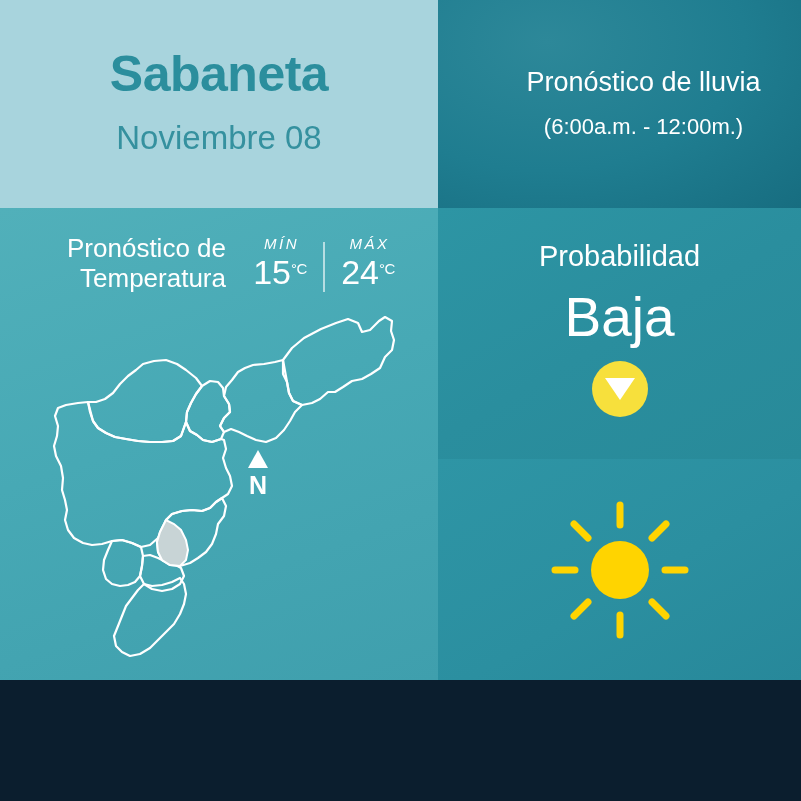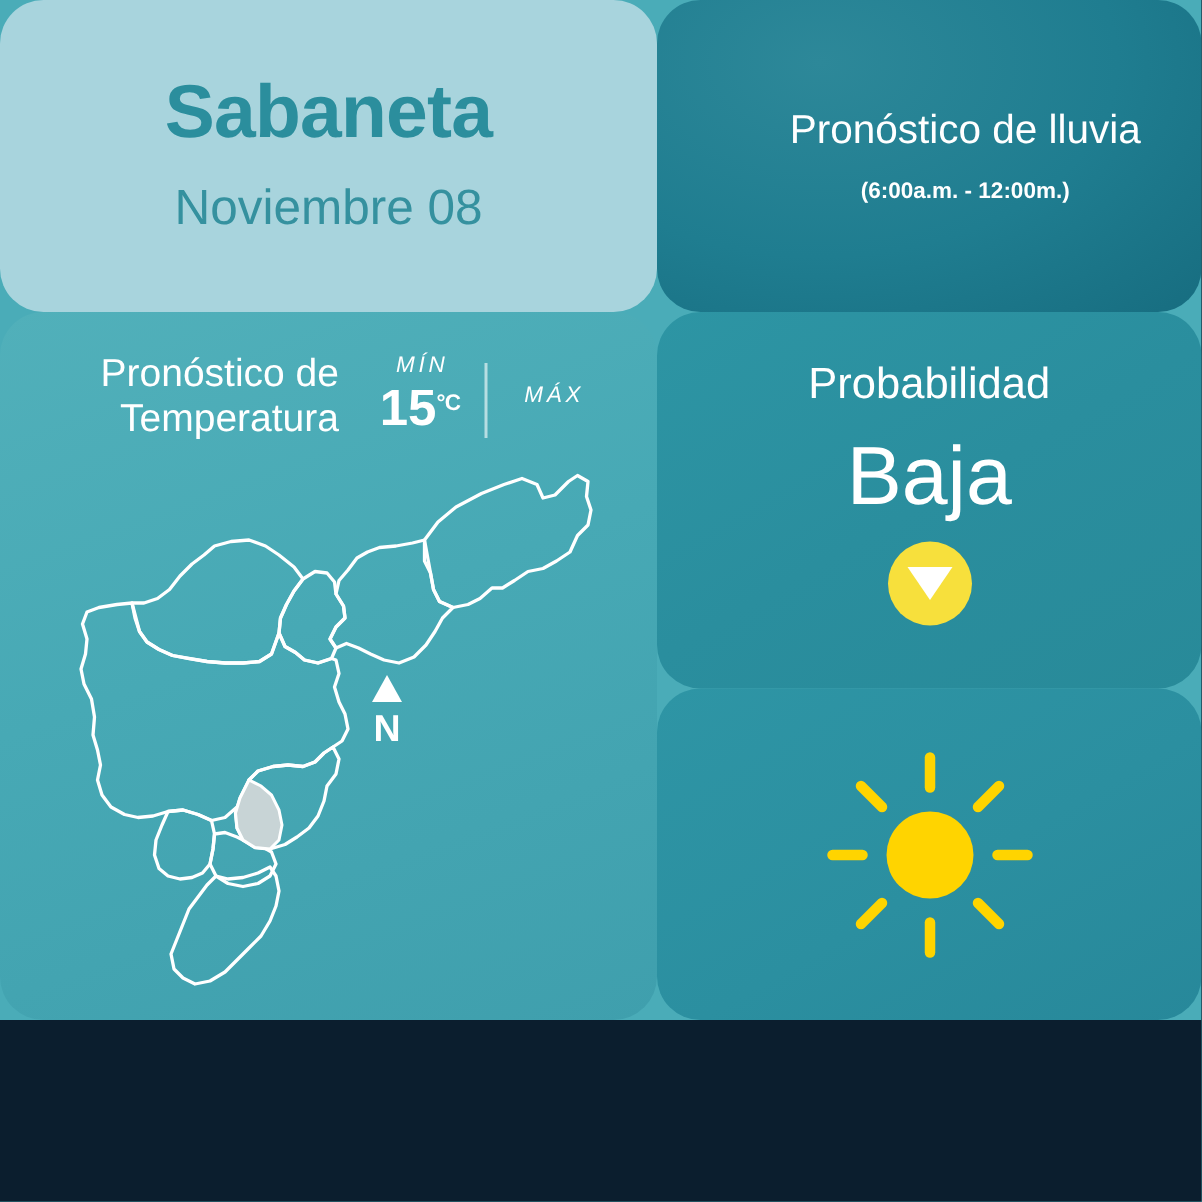--- a/index.html
+++ b/index.html
@@ -13,21 +13,21 @@
   }
   #card {
     position: relative;
     width: 801px;
     height: 801px;
     overflow: hidden;
     background: #4aacb8;
   }
 
   
-  .panel { position: absolute; box-sizing: border-box; border-radius: 29px; }
+  .panel { position: absolute; box-sizing: border-box; }
 
   #panel-title {
     left: 0; top: 0; width: 438px; height: 208px;
     background: #a8d4dd;
     display: flex; flex-direction: column;
     align-items: center; justify-content: center;
   }
   #city-name {
     color: #2b8e9d;
     font-size: 50px;
@@ -46,21 +46,21 @@
   #panel-rain {
     left: 438px; top: 0; width: 363px; height: 208px;
     background: radial-gradient(ellipse at 30% 20%, #2d8899 0%, #1f7d90 55%, #176d80 100%);
     display: flex; flex-direction: column;
     align-items: center; justify-content: center;
     color: #ffffff;
     padding-left: 48px;
   }
   #rain-kicker { font-size: 27px; line-height: 1.15; }
   #rain-period { font-size: 51px; line-height: 1.08; margin-top: -2px; }
-  #rain-hours  { font-size: 15px; line-height: 1.2; margin-top: 16px; font-weight: bold; }
+  #rain-hours  { font-size: 22px; line-height: 1.2; margin-top: 16px; }
 
   #panel-temp {
     left: 0; top: 208px; width: 438px; height: 472px;
     background: linear-gradient(160deg, #51b0ba 0%, #47a9b5 45%, #3f9fad 100%);
   }
   #temp-header {
     position: absolute;
     left: 0; top: 26px; width: 438px;
     display: flex;
     align-items: center;
@@ -80,21 +80,20 @@
     font-size: 15px;
     letter-spacing: 2.5px;
     line-height: 1.1;
     padding-left: 3px;
     font-style: italic;
   }
   .temp-val {
     font-size: 34px;
     line-height: 1.1;
     margin-top: 1px;
-    font-weight: bold;
   }
   .temp-unit { font-size: 15px; vertical-align: 10px; letter-spacing: -0.5px; }
   #temp-divider {
     width: 2px; height: 50px;
     background: rgba(255,255,255,0.6);
     margin: 6px 3px 0 3px;
   }
 
   #map-wrap { position: absolute; left: 40px; top: 100px; width: 400px; height: 350px; }
   #map-wrap svg { display: block; }
@@ -157,20 +156,21 @@
 
       <div class="temp-block">
         <div class="temp-cap">MÍN</div>
         <div class="temp-val"><span>15</span><span class="temp-unit">°C</span></div>
       </div>
 
       <div id="temp-divider"></div>
 
       <div class="temp-block">
         <div class="temp-cap">MÁX</div>
+        <div class="temp-val"><span>24</span><span class="temp-unit">°C</span></div>
       </div>
     </div>
 
     <div id="map-wrap">
       <svg width="400" height="350" viewBox="0 0 400 350">
         <g fill="none" stroke="#ffffff" stroke-width="2.2" stroke-linejoin="round" stroke-linecap="round">
 
           <path d="M243,52 L252,40 L264,30 L281,21 L296,15 L308,11 L318,15 L322,24 L330,22 L339,13 L345,9
                    L352,13 L351,23 L354,32 L352,42 L345,49 L340,60 L331,66 L322,71 L312,73 L303,79
                    L295,84 L288,84 L280,91 L272,95 L262,97 L253,93 L249,85 L247,74 L243,66 Z"></path>

